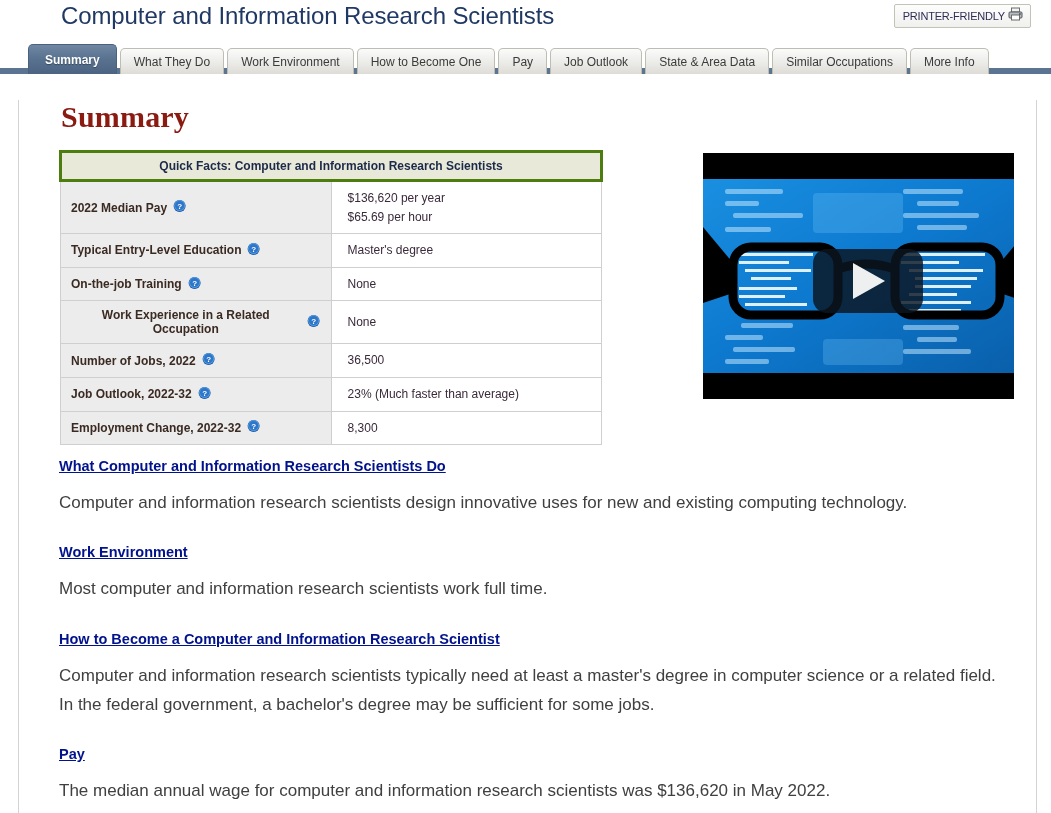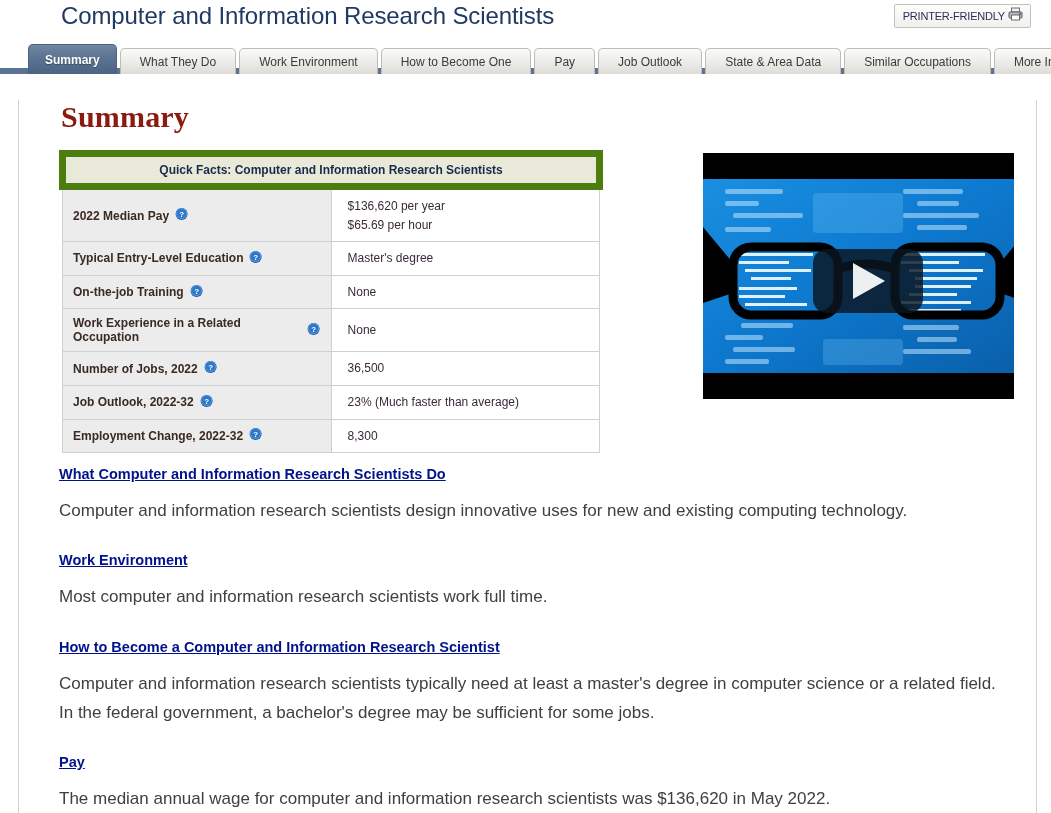--- a/index.html
+++ b/index.html
@@ -71,21 +71,21 @@
     left: 0; right: 0; bottom: 0;
     height: 6px;
     background: #5b7491;
     z-index: 0;
   }
   .tab {
     position: relative;
     z-index: 1;
     height: 26px;
     box-sizing: border-box;
-    padding: 0 19px;
+    padding: 0 13px;
     display: flex;
     align-items: center;
     justify-content: center;
     font-size: 12px;
     color: #3b3b3b;
     background: linear-gradient(to bottom, #fbfbfb 0%, #ebebe8 55%, #dedcd6 100%);
     border: 1px solid #bdbdb2;
     border-bottom: none;
     border-radius: 5px 5px 0 0;
     white-space: nowrap;
@@ -131,36 +131,37 @@
 
   
   .facts {
     width: 572px;
     margin-left: 18px;
     border-collapse: collapse;
     table-layout: fixed;
   }
   .facts th.caption {
     background: #e9e9d9;
-    border: 7px solid #4d7c0f;
+    border: 3px solid #4d7c0f;
     font-size: 12px;
     font-weight: bold;
     color: #1b2a4a;
     text-align: center;
     padding: 6px 4px;
   }
   .facts td.lbl {
     width: 341px;
     background: #ececec;
     border: 1px solid #cfcfcf;
     padding: 7px 10px;
     font-size: 12px;
     font-weight: bold;
     color: #3a2a22;
     vertical-align: middle;
+    text-align: center;
   }
   .facts td.val {
     background: #ffffff;
     border: 1px solid #cfcfcf;
     padding: 7px 16px;
     font-size: 12px;
     color: #3a2a3a;
     vertical-align: middle;
     line-height: 1.55;
   }

